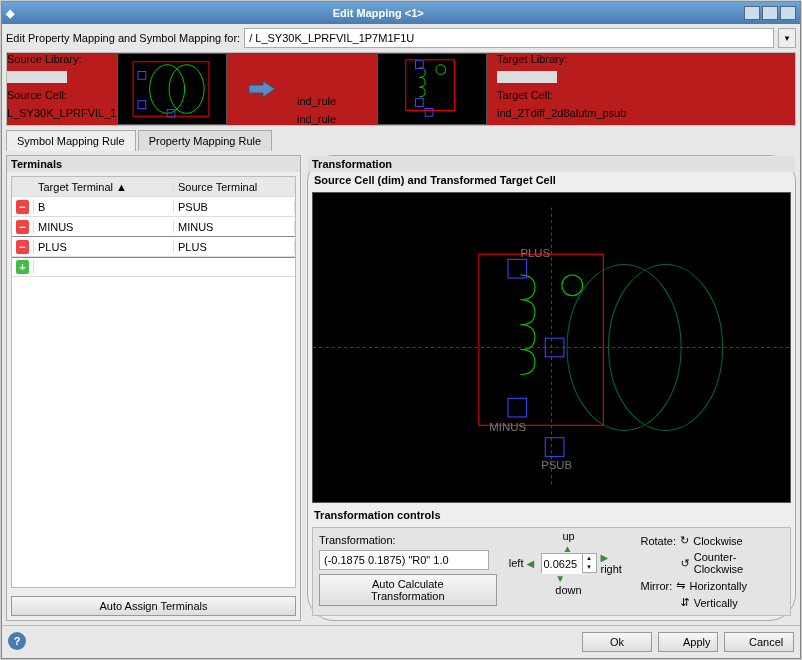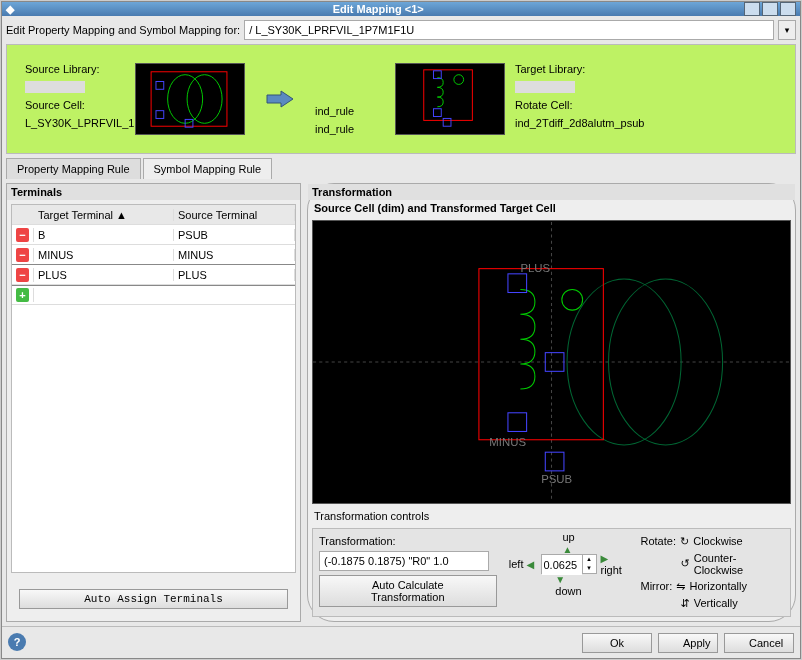--- a/index.html
+++ b/index.html
@@ -6,21 +6,21 @@
 body { background: #ccc; width: 802px; height: 660px; overflow: hidden; }
 .window { width: 800px; height: 658px; margin: 1px; background: #e8e8e8; border: 1px solid #888; display: flex; flex-direction: column; }
 .titlebar { background: linear-gradient(#6da6d8, #4a7bb0); color: #fff; height: 22px; display: flex; align-items: center; padding: 0 4px; font-weight: bold; }
 .titlebar .title { flex: 1; text-align: center; }
 .titlebar .wbtn { width: 16px; height: 14px; background: #cde; margin-left: 2px; border: 1px solid #567; display: inline-block; }
 .content { flex: 1; display: flex; flex-direction: column; padding: 4px; gap: 4px; }
 .toprow { display: flex; align-items: center; gap: 4px; }
 .toprow input { flex: 1; height: 20px; padding: 0 4px; border: 1px solid #aaa; background: #fff; }
 .dropbtn { width: 18px; height: 20px; border: 1px solid #aaa; background: #eee; display: flex; align-items: center; justify-content: center; }
 .dropbtn::after { content: "▾"; font-size: 9px; }
-.info { background: #bef264; border: 1px solid #bbb; padding: 18px; display: flex; gap: 10px; }
+.info { background: #b91c1c; border: 1px solid #bbb; padding: 0; display: flex; gap: 10px; }
 .infocol { display: flex; flex-direction: column; gap: 6px; }
 .infocol.lab { width: 100px; }
 .thumb { width: 110px; height: 72px; background: #000; border: 1px solid #555; position: relative; }
 .thumb svg { width: 100%; height: 100%; }
 .arrow { width: 50px; display: flex; align-items: center; justify-content: center; }
 .tabs { display: flex; }
 .tab { padding: 4px 10px; border: 1px solid #aaa; border-bottom: none; background: #ddd; margin-right: 2px; cursor: pointer; }
 .tab.active { background: #eee; }
 .main { flex: 1; display: flex; gap: 6px; }
 .panel { border: 1px solid #aaa; background: #eee; display: flex; flex-direction: column; }
@@ -29,21 +29,21 @@
 .table { flex: 1; background: #fff; margin: 4px; border: 1px solid #bbb; overflow: auto; }
 .trow { display: flex; border-bottom: 1px solid #ddd; height: 20px; align-items: center; }
 .trow.hdr { background: #e8e8e8; font-weight: normal; }
 .tc { padding: 0 4px; border-right: 1px solid #ddd; }
 .tc.c0 { width: 22px; display:flex; align-items:center; justify-content:center; }
 .tc.c1 { width: 140px; }
 .tc.c2 { flex: 1; }
 .minus { width: 14px; height: 14px; background: #e44; border-radius: 2px; color: #fff; display: flex; align-items: center; justify-content: center; font-weight: bold; line-height: 10px; }
 .plus { width: 14px; height: 14px; background: #4b4; border-radius: 2px; color: #fff; display: flex; align-items: center; justify-content: center; font-weight: bold; line-height: 10px; }
 .btn { border: 1px solid #999; background: linear-gradient(#f8f8f8,#ddd); padding: 3px 24px; cursor: pointer; display:inline-block; text-align:center; }
-.assignbtn { margin: 12px; font-family: Liberation Mono, monospace; }
+.assignbtn { margin: 4px; }
 .right { flex: 1; border-radius: 27px; }
 .preview { flex: 1; margin: 4px; background: #000; border: 1px solid #555; position: relative; }
 .preview svg { width: 100%; height: 100%; }
 .tctrls { margin: 4px; border: 1px solid #bbb; background: #e4e4e4; padding: 6px; display: flex; gap: 10px; }
 .tctrls .g1 { width: 180px; display:flex; flex-direction:column; gap:4px; align-items:flex-start; }
 .tctrls input { width: 170px; height: 20px; border: 1px solid #aaa; padding: 0 4px; background:#fff; }
 .dpad { display: grid; grid-template-columns: 30px 60px 30px; grid-template-rows: 16px 22px 16px; align-items: center; justify-items: center; gap: 2px; }
 .dpad .ab { color: #3a8a3a; font-size: 10px; cursor:pointer; }
 .dpad .step { width: 56px; height: 20px; border:1px solid #aaa; background:#fff; display:flex; }
 .dpad .step input { width: 40px; border:none; padding:0 2px; }
@@ -105,28 +105,28 @@
           <circle cx="64" cy="16" r="5" fill="none" stroke="#0c0"></circle>
           <path d="M42 14 q6 0 6 5 q0 5 -6 5 q6 0 6 5 q0 5 -6 5 q6 0 6 5 q0 5 -6 5" fill="none" stroke="#0c0"></path>
           <rect x="38" y="7" width="8" height="8" fill="none" stroke="#44f"></rect>
           <rect x="38" y="46" width="8" height="8" fill="none" stroke="#44f"></rect>
           <rect x="48" y="56" width="8" height="8" fill="none" stroke="#44f"></rect>
         </svg>
       </div>
       <div class="infocol lab">
         <span>Target Library:</span>
         <span class="redact"></span>
-        <span>Rotate Cell:</span>
+        <span>Target Cell:</span>
         <span>ind_2Tdiff_2d8alutm_psub</span>
       </div>
     </div>
 
     <div class="tabs">
+      <div class="tab active">Symbol Mapping Rule</div>
       <div class="tab">Property Mapping Rule</div>
-      <div class="tab active">Symbol Mapping Rule</div>
     </div>
 
     <div class="main">
       <div class="panel left">
         <div class="panel-title">Terminals</div>
         <div class="table">
           <div class="trow hdr">
             <div class="tc c0"></div>
             <div class="tc c1"><span>Target Terminal</span> <span>▲</span></div>
             <div class="tc c2">Source Terminal</div>
@@ -177,21 +177,21 @@
             <path d="M200 65 q14 0 14 12 q0 12 -14 12 q14 0 14 12 q0 12 -14 12 q14 0 14 12 q0 12 -14 12 q14 0 14 12 q0 12 -14 12" fill="none" stroke="#0c0"></path>
             <rect x="188" y="50" width="18" height="18" fill="none" stroke="#44f"></rect>
             <rect x="188" y="184" width="18" height="18" fill="none" stroke="#44f"></rect>
             <rect x="224" y="126" width="18" height="18" fill="none" stroke="#44f"></rect>
             <rect x="224" y="222" width="18" height="18" fill="none" stroke="#44f"></rect>
             <text x="200" y="48" fill="#777" font-size="9">PLUS</text>
             <text x="170" y="216" fill="#777" font-size="9">MINUS</text>
             <text x="220" y="252" fill="#777" font-size="9">PSUB</text>
           </svg>
         </div>
-        <div style="padding:2px 6px; font-weight:normal;">Transformation controls</div>
+        <div style="padding:2px 6px; font-weight:bold;">Transformation controls</div>
         <div class="tctrls">
           <div class="g1">
             <span>Transformation:</span>
             <input type="text" value="(-0.1875 0.1875) &quot;R0&quot; 1.0" style="">
             <div class="btn">Auto Calculate Transformation</div>
           </div>
           <div class="dpad">
             <div></div>
               <div><span>up</span><br><span class="ab">▲</span></div>
               <div></div>

